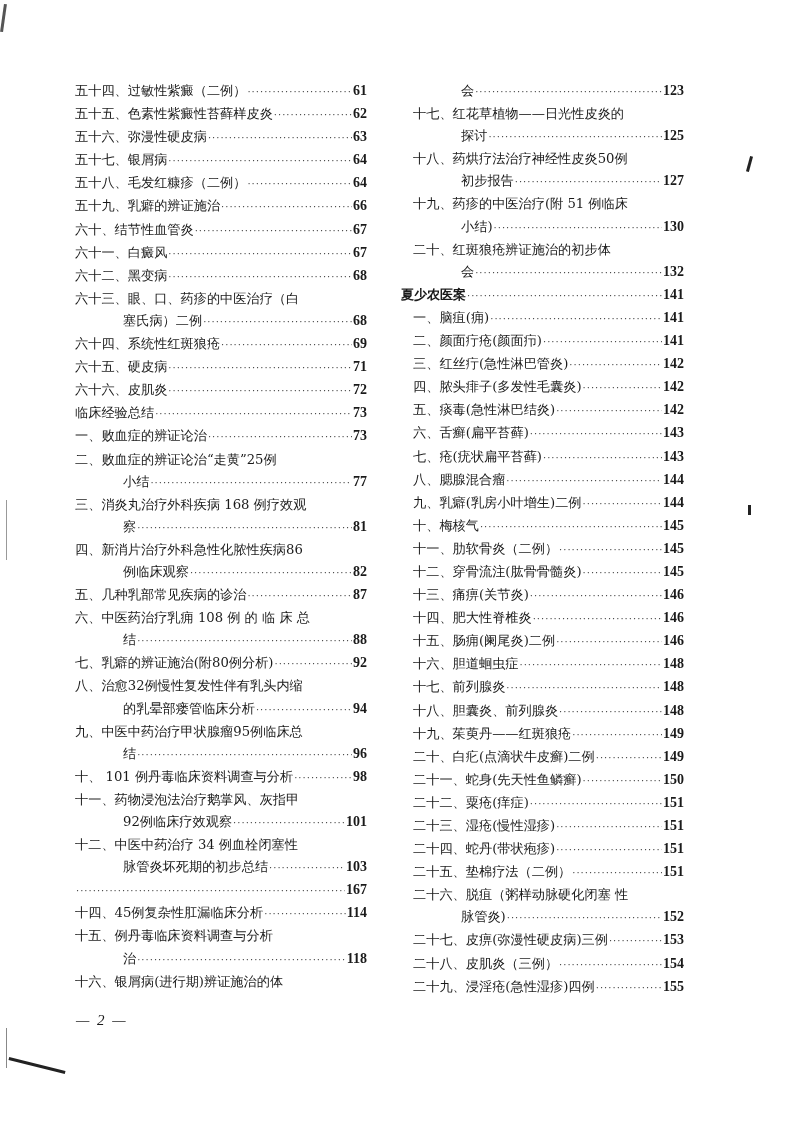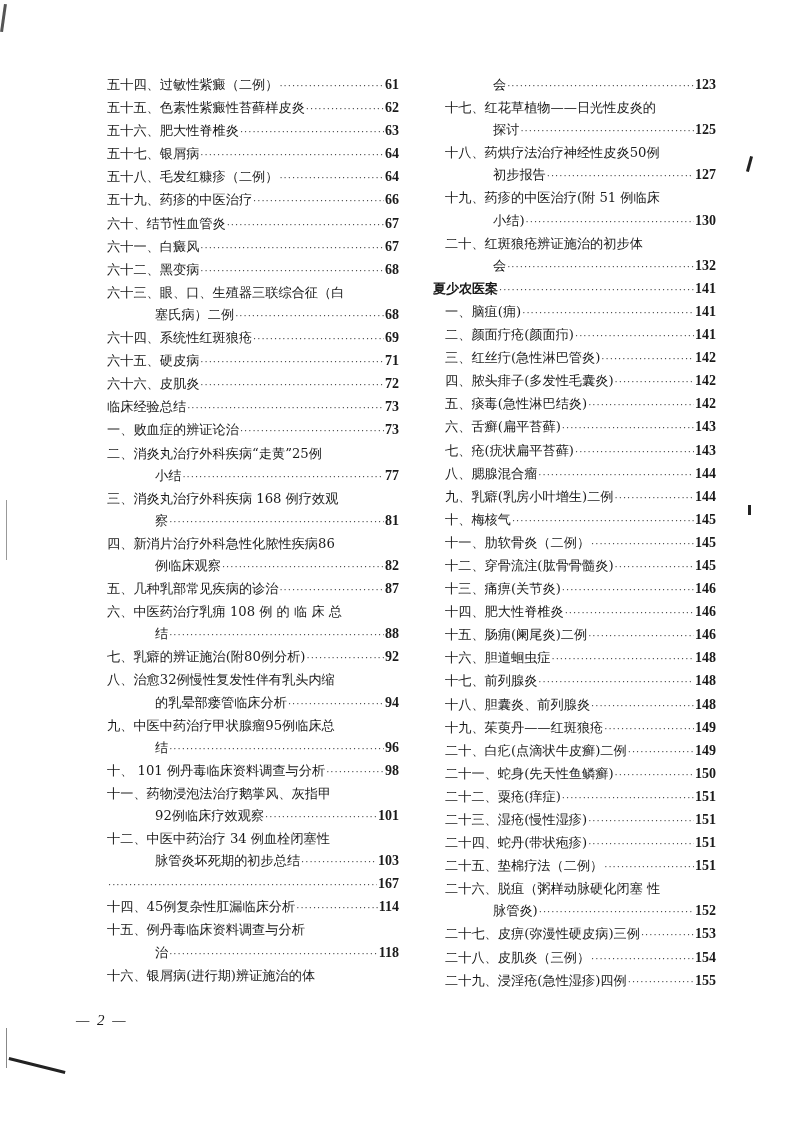--- a/index.html
+++ b/index.html
@@ -1,20 +1,20 @@
 <!DOCTYPE html>
 <html><head>
   <meta charset="utf-8">
   <style>
     html, body { margin: 0; padding: 0; }
     body {
       width: 801px; height: 1122px; background: #ffffff; position: relative; overflow: hidden;
       font-family: "DejaVu Serif", "Liberation Serif", serif; color: #1a1a1a;
     }
-    .col { position: absolute; top: 74px; margin-left: 32px; }
+    .col { position: absolute; top: 80px; }
     .col-left { left: 75px; width: 292px; }
     .col-right { left: 401px; width: 283px; }
     .entry { font-size: 13.2px; line-height: 22.1px; display: block; }
     .line { display: flex; align-items: baseline; white-space: nowrap; }
     .line .t { flex: 0 0 auto; }
     .line .dots { flex: 1 1 auto; overflow: hidden; color: #333; letter-spacing: 1px; font-size: 10px; margin: 0 1px; }
     .line .dots::before { content: "······································································································"; }
     .line .pg { flex: 0 0 auto; font-family: "Liberation Serif", serif; font-weight: bold; font-size: 14px; }
     .cont { padding-left: 48px; }
     .right-item .cont { padding-left: 48px; }
@@ -39,42 +39,42 @@
     </div>
     <div class="entry">
       <div class="line">
         <span class="t">五十五、色素性紫癜性苔藓样皮炎</span>
         <span class="dots"></span>
         <span class="pg">62</span>
       </div>
     </div>
     <div class="entry">
       <div class="line">
-        <span class="t">五十六、肥大性脊椎炎</span>
+        <span class="t">五十六、弥漫性硬皮病</span>
         <span class="dots"></span>
         <span class="pg">63</span>
       </div>
     </div>
     <div class="entry">
       <div class="line">
         <span class="t">五十七、银屑病</span>
         <span class="dots"></span>
         <span class="pg">64</span>
       </div>
     </div>
     <div class="entry">
       <div class="line">
         <span class="t">五十八、毛发红糠疹（二例）</span>
         <span class="dots"></span>
         <span class="pg">64</span>
       </div>
     </div>
     <div class="entry">
       <div class="line">
-        <span class="t">五十九、药疹的中医治疗</span>
+        <span class="t">五十九、乳癖的辨证施治</span>
         <span class="dots"></span>
         <span class="pg">66</span>
       </div>
     </div>
     <div class="entry">
       <div class="line">
         <span class="t">六十、结节性血管炎</span>
         <span class="dots"></span>
         <span class="pg">67</span>
       </div>
@@ -88,21 +88,21 @@
     </div>
     <div class="entry">
       <div class="line">
         <span class="t">六十二、黑变病</span>
         <span class="dots"></span>
         <span class="pg">68</span>
       </div>
     </div>
     <div class="entry">
       <div class="line">
-        <span class="t">六十三、眼、口、生殖器三联综合征（白</span>
+        <span class="t">六十三、眼、口、药疹的中医治疗（白</span>
       </div>
       <div class="line cont">
         <span class="t">塞氏病）二例</span>
         <span class="dots"></span>
         <span class="pg">68</span>
       </div>
     </div>
     <div class="entry">
       <div class="line">
         <span class="t">六十四、系统性红斑狼疮</span>
@@ -133,21 +133,21 @@
     </div>
     <div class="entry">
       <div class="line">
         <span class="t">一、败血症的辨证论治</span>
         <span class="dots"></span>
         <span class="pg">73</span>
       </div>
     </div>
     <div class="entry">
       <div class="line">
-        <span class="t">二、消炎丸治疗外科疾病“走黄”25例</span>
+        <span class="t">二、败血症的辨证论治“走黄”25例</span>
       </div>
       <div class="line cont">
         <span class="t">小结</span>
         <span class="dots"></span>
         <span class="pg">77</span>
       </div>
     </div>
     <div class="entry">
       <div class="line">
         <span class="t">三、消炎丸治疗外科疾病 168 例疗效观</span>

